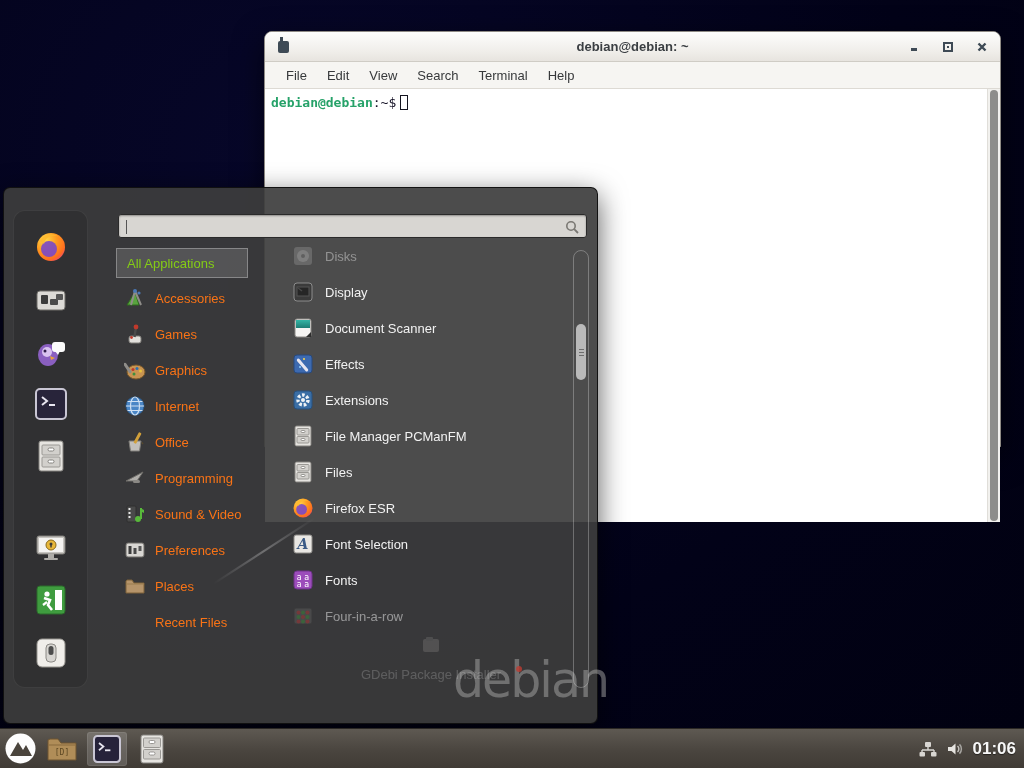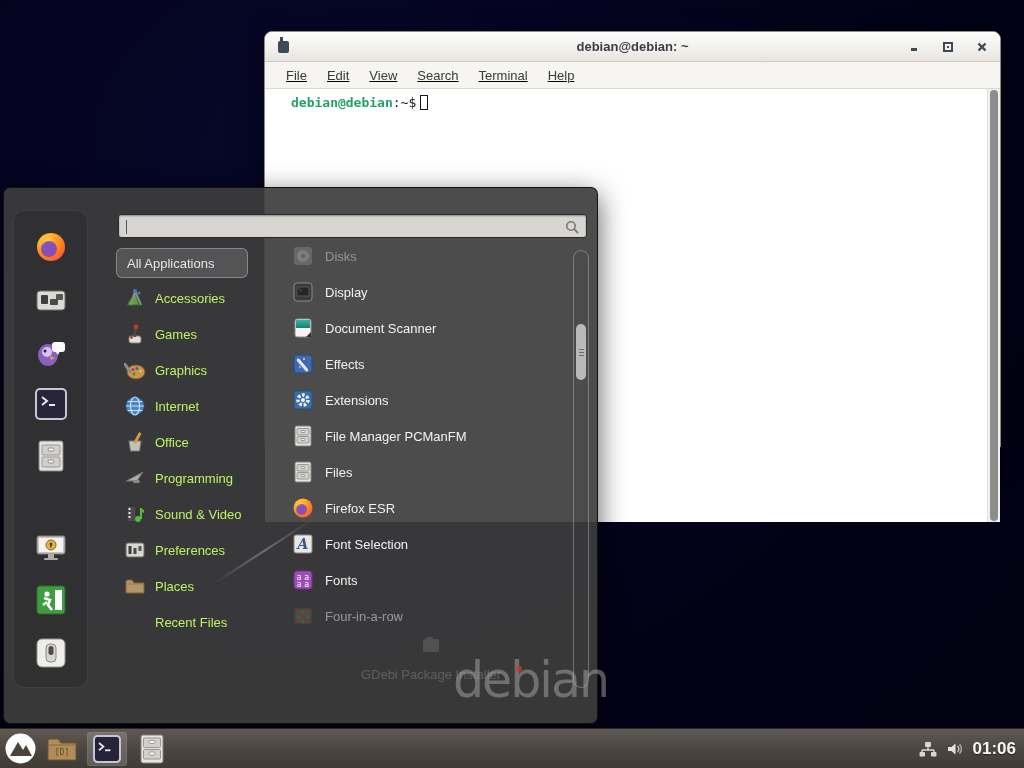--- a/index.html
+++ b/index.html
@@ -4,35 +4,35 @@
 <style>
   * { margin:0; padding:0; box-sizing:border-box; }
   html,body { width:1024px; height:768px; overflow:hidden; }
   body { font-family:"Liberation Sans", sans-serif; position:relative; background:#03031a; }
 
   
   .desktop { position:absolute; inset:0; background:radial-gradient(ellipse at 30% 20%, #07072a 0%, #020218 60%, #010110 100%); }
 
   
   .terminal-window { position:absolute; left:264px; top:31px; width:737px; height:416px; z-index:1;
-    border:1px solid #8f8b85; border-radius:8px 8px 0 0; box-shadow:0 10px 30px rgba(0,0,0,.55); background:#fff;text-decoration:underline; }
+    border:1px solid #8f8b85; border-radius:8px 8px 0 0; box-shadow:0 10px 30px rgba(0,0,0,.55); background:#fff; }
   .titlebar { position:relative; height:30px; border-radius:7px 7px 0 0;
     background:linear-gradient(#fdfdfc, #efede9 70%, #e7e4df); border-bottom:1px solid #cfccc5;
     display:flex; align-items:center; }
   .titlebar-title { position:absolute; left:0; right:0; text-align:center; font-size:13px; font-weight:bold; color:#3a3e42; }
   .titlebar-appicon { position:absolute; left:13px; top:9px; width:11px; height:12px; background:#3e4a55; border-radius:2px; }
   .titlebar-appicon::after{ content:""; position:absolute; left:2px; top:-4px; width:3px; height:4px; background:#3e4a55; }
   .win-controls { position:absolute; right:12px; top:0; height:30px; display:flex; align-items:center; gap:22px; }
   .win-btn { width:12px; height:12px; display:flex; align-items:center; justify-content:center; cursor:default; }
 
   .menubar { height:27px; background:#f6f5f2; border-bottom:1px solid #dddad4; display:flex; align-items:center; padding-left:11px; }
   .menubar-item { font-size:13px; color:#37393b; padding:4px 10px; }
 
   .terminal-body { position:relative; height:433px; background:#ffffff; font-family:"DejaVu Sans Mono", monospace; font-size:13px; }
-  .prompt-line { position:absolute; left:6px; top:6px; white-space:pre;margin-left:20px; }
+  .prompt-line { position:absolute; left:6px; top:6px; white-space:pre; }
   .prompt-user { color:#26a269; font-weight:bold; }
   .prompt-suffix { color:#171428; }
   .terminal-cursor { display:inline-block; width:8px; height:15px; border:1.5px solid #14141f; margin-left:4px; vertical-align:-3px; background:transparent; }
   .term-scrollbar { position:absolute; right:0; top:0; bottom:0; width:13px; background:#f2f1ee; border-left:1px solid #e0ded9; }
   .term-scroll-thumb { position:absolute; left:2px; right:2px; top:1px; bottom:1px; background:#8d8d8b; border-radius:5px; }
 
   
   .app-menu { position:absolute; left:3px; top:187px; width:595px; height:537px; z-index:3;
     background:rgba(61,61,61,0.92); border:1px solid rgba(15,15,15,0.95); border-radius:7px;
     box-shadow:0 8px 28px rgba(0,0,0,.65); color:#ececec; }
@@ -49,23 +49,23 @@
 
   .search-box { position:absolute; left:114px; top:26px; width:469px; height:24px;
     background:#d8d6d2; border:1px solid #2a2a2a; border-radius:3px;
     box-shadow:inset 0 1px 2px rgba(0,0,0,.35); display:flex; align-items:center; }
   .search-input { flex:1; height:100%; border:none; outline:none; background:transparent; font-size:13px; color:#222; padding:0 6px; caret-color:#333; }
   .search-caret { position:absolute; left:7px; top:5px; width:1px; height:14px; background:#555; }
   .search-icon { position:absolute; right:7px; top:5px; }
 
   .categories { position:absolute; left:112px; top:60px; width:158px; }
   .cat-all-btn { height:30px; width:132px; margin-bottom:2px; display:flex; align-items:center; padding-left:10px;
-    background:rgba(255,255,255,0.14); border:1px solid rgba(255,255,255,0.3); border-radius:6px;
-    font-size:13px; color:#e5e5e5; }
-  .cat-row { height:36px; display:flex; align-items:center; gap:9px; padding-left:8px; font-size:13px; color:#bef264;text-align:right; }
+    background:rgba(255,255,255,0.14); border:1px solid rgba(255,255,255,0.3); border-radius:0;
+    font-size:13px; color:#84cc16; }
+  .cat-row { height:36px; display:flex; align-items:center; gap:9px; padding-left:8px; font-size:13px; color:#f97316;text-align:right; }
   .cat-row .cat-icon { width:22px; height:22px; flex:0 0 22px; display:flex; align-items:center; justify-content:center; }
   .cat-row.no-icon { padding-left:39px; }
 
   .apps { position:absolute; left:280px; top:50px; width:286px; }
   .app-row { height:36px; display:flex; align-items:center; gap:11px; padding-left:8px; font-size:13px; color:#f2f2f2; }
   .app-row .app-icon { width:22px; height:22px; flex:0 0 22px; display:flex; align-items:center; justify-content:center; }
   .app-row.dim { opacity:0.42;align-items:center; }
   .app-row.dim2 { opacity:0.5; }
   .app-row.dim3 { opacity:0.2;flex-direction:column; }
 

